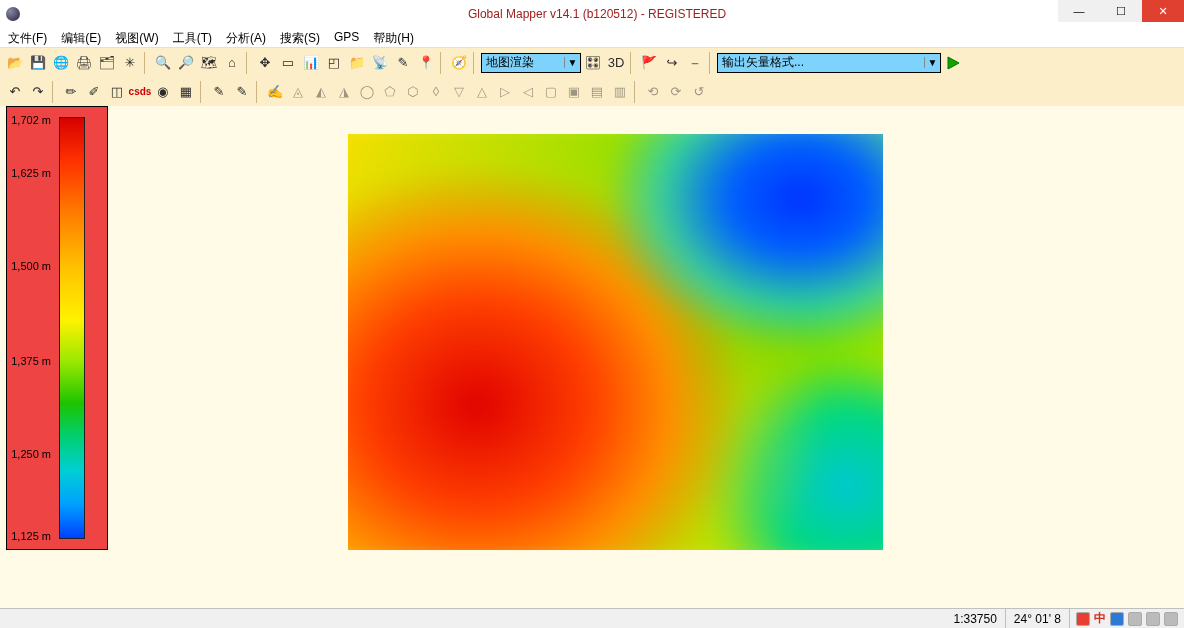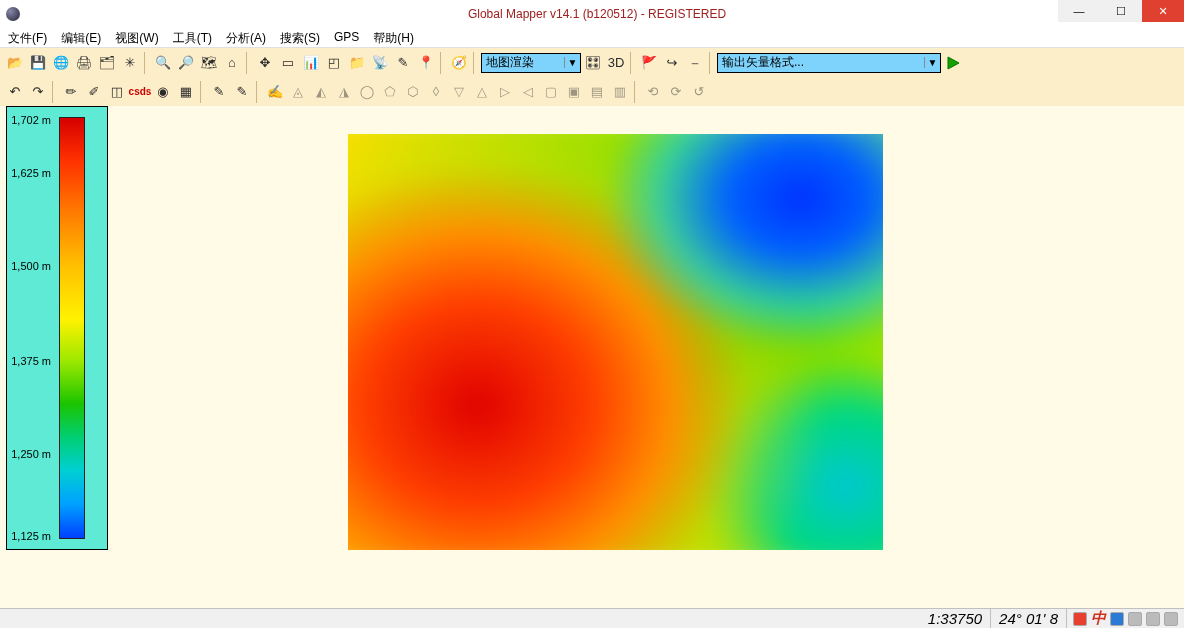--- a/index.html
+++ b/index.html
@@ -28,21 +28,21 @@
 .combo { height: 20px; border: 1px solid #000000; background: #7dd3fc; display: flex; align-items: center; }
 .combo .combo-txt { font-size: 12px; padding: 0 4px; flex: 1; white-space: nowrap; overflow: hidden; }
 .combo .combo-dd { width: 16px; text-align: center; font-size: 10px; color: #000; border-left: 1px solid #888; }
 .playbtn { width: 22px; height: 22px; display:flex; align-items:center; justify-content:center; }
 .playbtn svg { display:block; }
 
 
 .workspace { position: absolute; top: 106px; left: 0; right: 0; bottom: 20px; background: #fffbe6; }
 
 
-.legend { position: absolute; top: 0px; left: 6px; width: 102px; height: 444px; border: 1px solid #000; background: #5eead4; display: flex; }
+.legend { position: absolute; top: 0px; left: 6px; width: 102px; height: 444px; border: 1px solid #000; background: #ef4444; display: flex; }
 .legend-labels { width: 48px; position: relative; }
 .leg-lab { position: absolute; right: 4px; font-size: 11px; color: #000; transform: translateY(-50%); white-space: nowrap; }
 .legend-bar { width: 26px; margin: 10px 10px 10px 4px; background: linear-gradient(to bottom, #d60000 0%, #ff3000 10%, #ff7800 22%, #ffbf00 35%, #fff200 48%, #9be800 58%, #1cc400 68%, #00cf73 76%, #00cfd4 84%, #00a0ff 92%, #0040ff 100%); border:1px solid #222; }
 
 
 .scalebar { position: absolute; bottom: 0; left: 6px; width: 336px; height: 50px; border: 1px solid #000; background: #fffbe6; }
 .scalebar .ticks { position: relative; height: 20px; margin-top: 6px; }
 .scalebar .baseline { position: absolute; top: 10px; left: 10px; right: 10px; height: 1px; background: #000; }
 .tick { position: absolute; top: 2px; width: 1px; height: 12px; background: #000; }
 .tick.mid { top: 6px; height: 8px; }
@@ -54,21 +54,21 @@
 .mapview .l1 { background:
   radial-gradient(ellipse 260px 200px at 82% 18%, #0030ff 0%, #0060ff 25%, rgba(0,200,255,0.6) 50%, rgba(0,255,200,0) 70%),
   radial-gradient(ellipse 360px 320px at 26% 64%, #e00000 0%, #ff4000 30%, #ff9000 50%, rgba(255,220,0,0.4) 70%, rgba(120,230,0,0) 90%),
   radial-gradient(ellipse 200px 170px at 90% 82%, #00c8d2 0%, #00d880 40%, rgba(160,230,0,0.3) 70%, rgba(255,230,0,0) 95%),
   radial-gradient(ellipse 500px 440px at 55% 50%, #1ec400 0%, #84e000 40%, #f6e000 70%, #ff9000 100%);
   filter: blur(10px);
   transform: scale(1.08);
 }
 
 
-.statusbar { position: absolute; bottom: 0; left: 0; right: 0; height: 20px; background: #f0f0f0; border-top: 1px solid #c0c0c0; display: flex; align-items: center; font-size: 15px; color: #000; font-style: italic; }
+.statusbar { position: absolute; bottom: 0; left: 0; right: 0; height: 20px; background: #f0f0f0; border-top: 1px solid #c0c0c0; display: flex; align-items: center; font-size: 12px; color: #000; }
 .statusbar .seg { padding: 0 8px; border-right: 1px solid #c0c0c0; height: 100%; display: flex; align-items: center; white-space: nowrap; }
 .statusbar .spacer { flex: 1; }
 .tray { display: flex; gap: 4px; padding: 0 6px; align-items: center; }
 .tray .ticon { width: 14px; height: 14px; border: 1px solid #aaa; border-radius: 2px; }
 
 
 .c-red { background:#e84030; } .c-blue { background:#2b7bd6; } .c-grey { background:#bbb; }
 </style>
 </head>
 <body>

